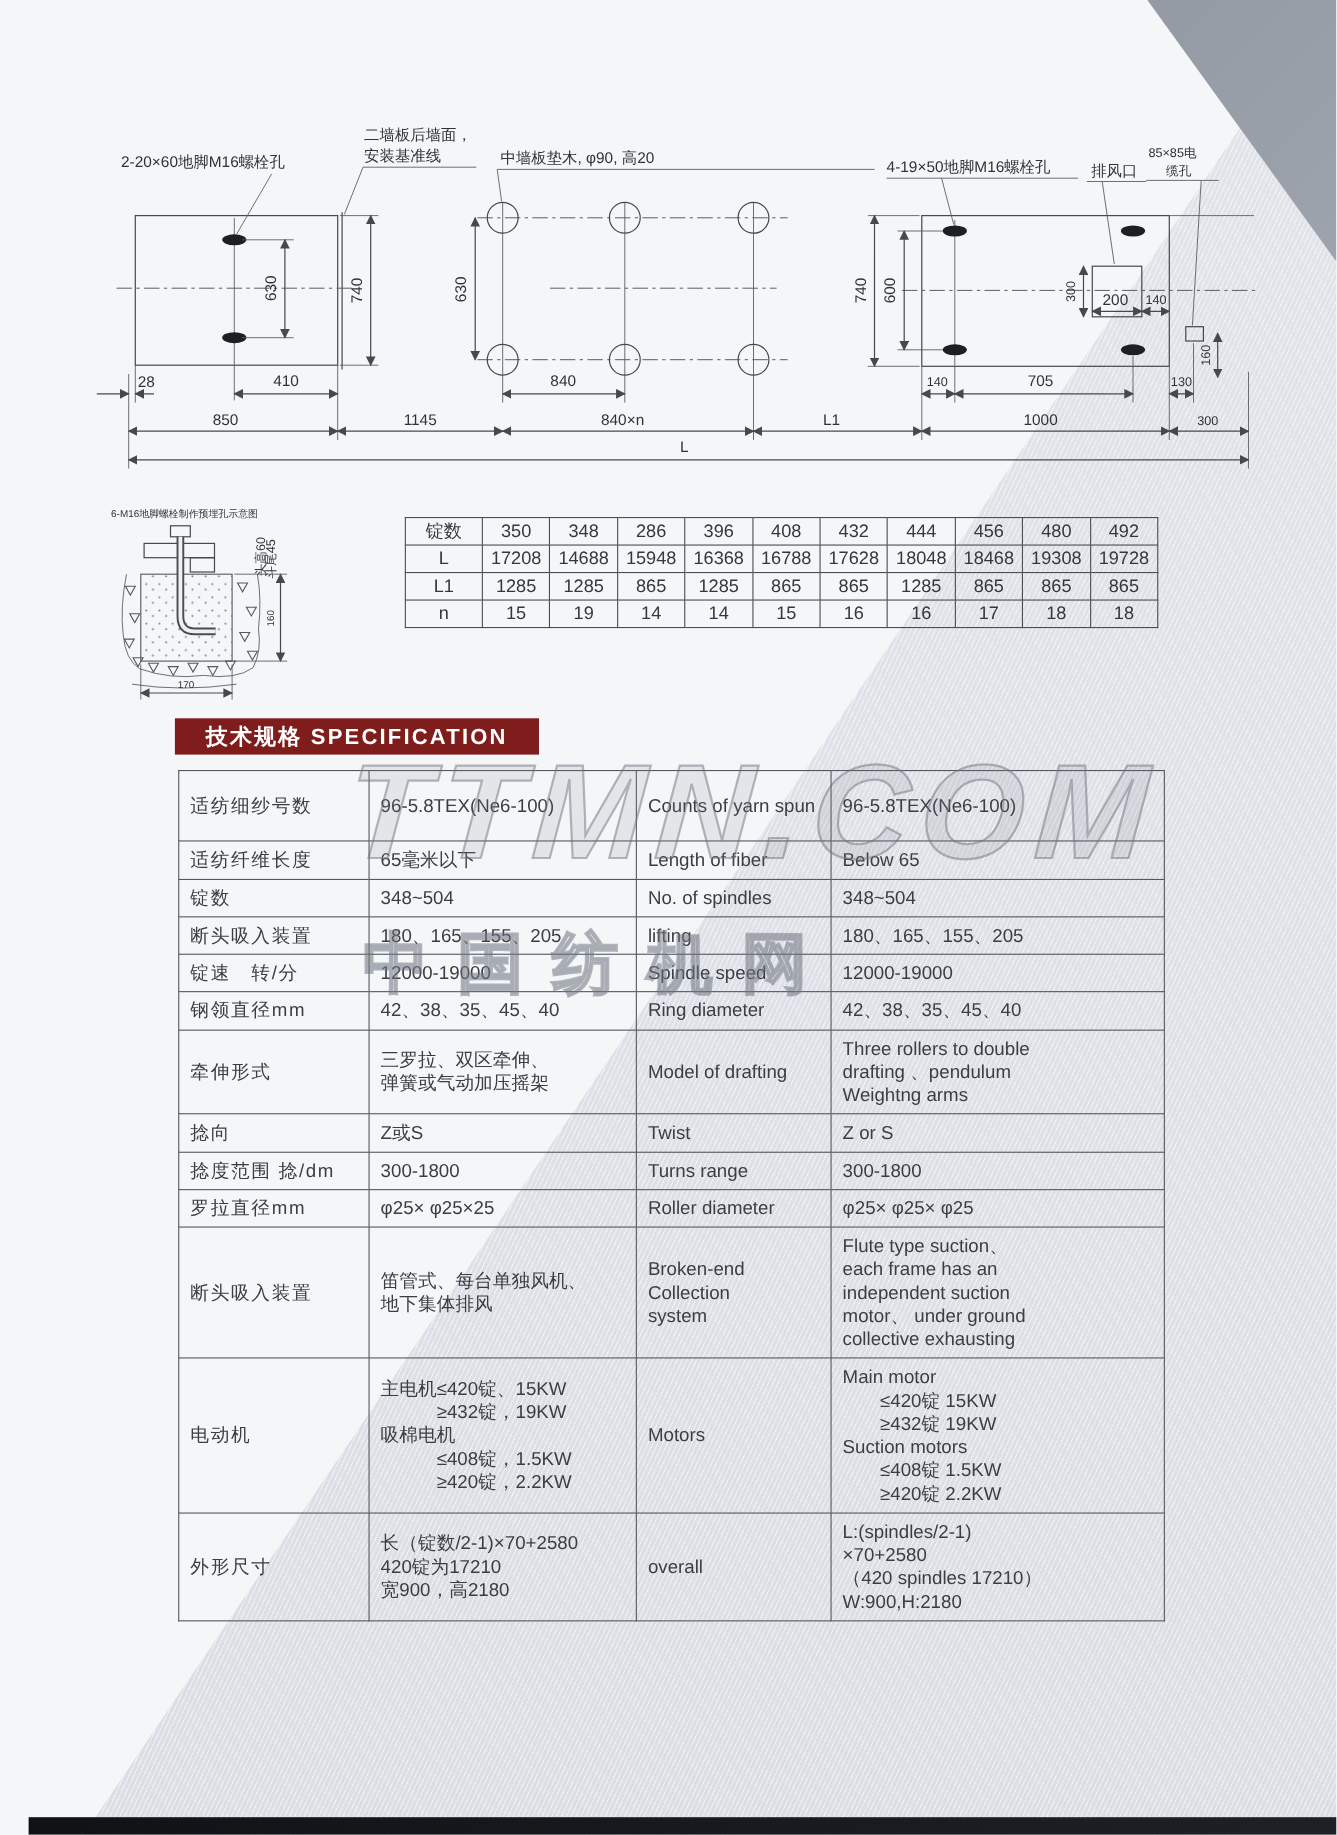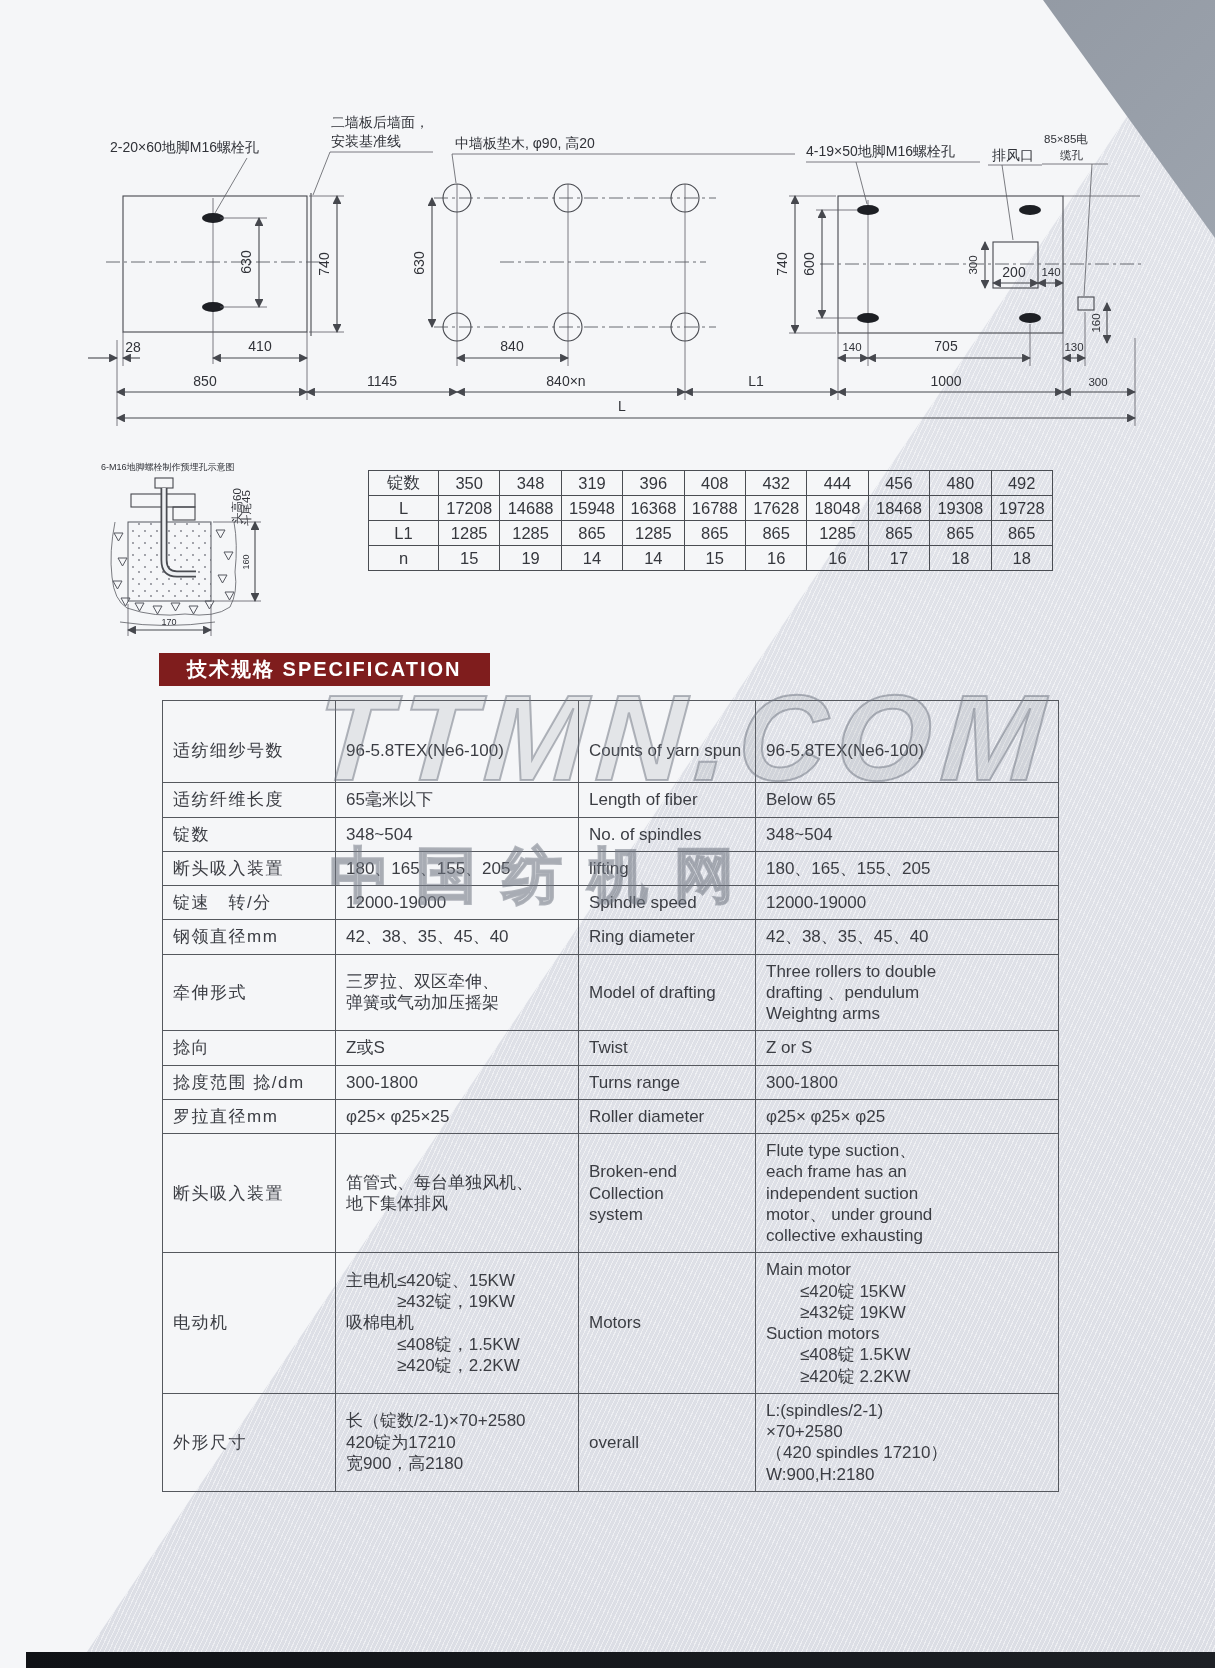--- a/index.html
+++ b/index.html
@@ -56,21 +56,21 @@
   
   #spec-table{
     position:absolute;left:162px;top:700px;z-index:2;
     border-collapse:collapse;table-layout:fixed;width:896px;
   }
   #spec-table td{
     border:1.6px solid #55585e;padding:6px 10px;vertical-align:middle;
     font-size:17px;line-height:1.25;color:#3b3d43;white-space:pre-line;background:transparent;
   }
   #spec-table td:first-child{letter-spacing:1.5px;}
-  #spec-table tr:first-child td{padding-top:39px;padding-bottom:21px;}
+  #spec-table tr:first-child td{padding-top:21px;padding-bottom:21px;}
   
   .wm{
     position:absolute;z-index:5;pointer-events:none;font-weight:bold;
     color:rgba(120,126,138,0.14);
     -webkit-text-stroke:2px rgba(110,116,128,0.5);
   }
   #wm1{left:316px;top:668px;font-size:122px;font-style:italic;letter-spacing:10px;transform:skewX(-4deg);}
   #wm2{left:330px;top:836px;font-size:60px;letter-spacing:26px;}
 </style>
 </head>
@@ -287,21 +287,21 @@
     <col style="width:61.4px">
       <col style="width:61.4px">
       <col style="width:61.4px">
     <col style="width:61.4px">
   </colgroup>
   <tbody>
       <tr>
         <td>锭数</td>
         <td>350</td>
         <td>348</td>
-        <td>319</td>
+        <td>286</td>
         <td>396</td>
         <td>408</td>
         <td>432</td>
         <td>444</td>
         <td>456</td>
         <td>480</td>
         <td>492</td>
       </tr>
       <tr>
         <td>L</td>

